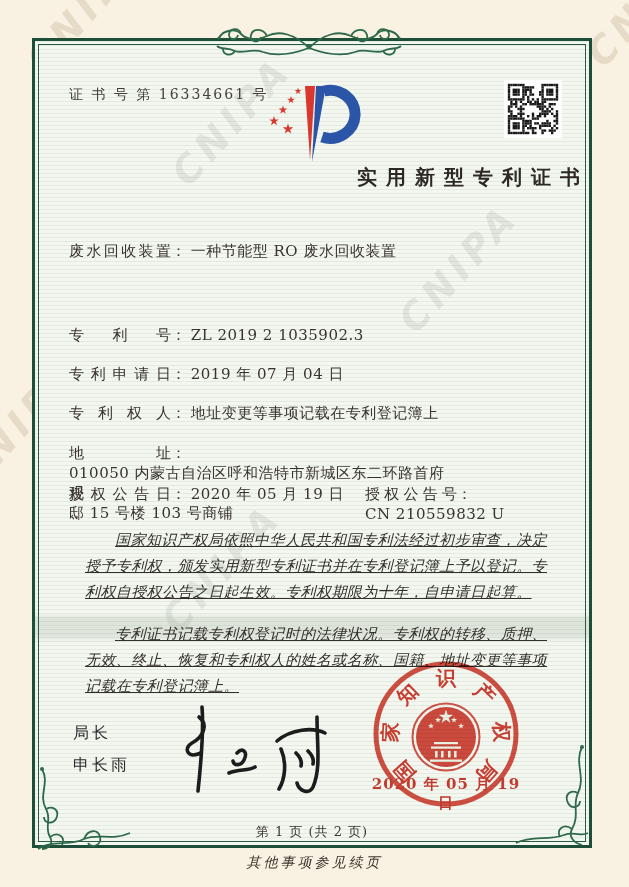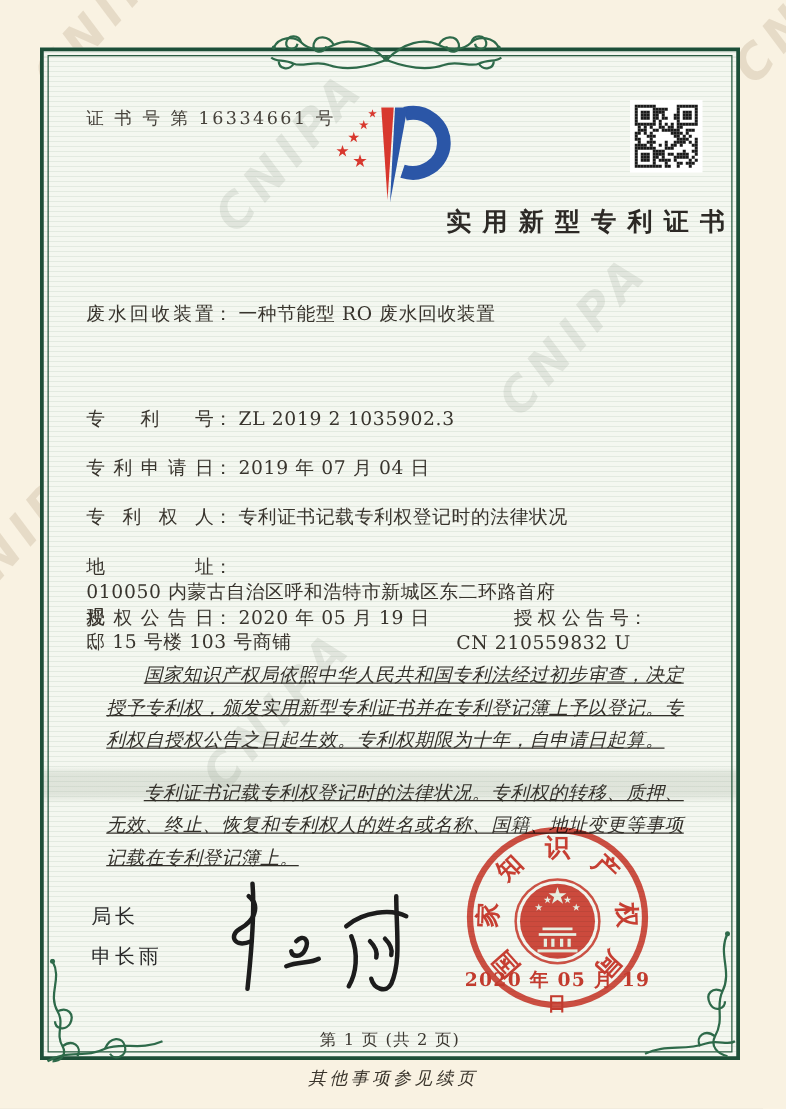--- a/index.html
+++ b/index.html
@@ -18,21 +18,21 @@
           #f4f7f0;}
   .cert::before{content:"";position:absolute;inset:3px;border:1px solid #2a5c42;pointer-events:none;}
   .cert-no{position:absolute;left:34px;top:45px;font-size:14px;letter-spacing:2px;color:#45413a;}
   .logo{position:absolute;left:227px;top:43px;width:100px;height:80px;}
   .qr{position:absolute;left:469px;top:39px;width:58px;height:58px;background:#fff;padding:0;}
   .title{position:absolute;left:0;right:0;top:123px;text-align:right;font-size:20px;
          font-weight:700;letter-spacing:9px;color:#2c2925;}
   .frow{position:absolute;left:34px;right:26px;font-size:15px;line-height:20px;}
   .flabel{display:inline-block;width:102px;text-align:justify;text-align-last:justify;
           vertical-align:top;color:#38342d;}
-  .flabel.short{width:92px;margin-left:46px;}
+  .flabel.short{width:92px;}
   .fcolon{display:inline-block;vertical-align:top;color:#38342d;}
   .fvalue{display:inline-block;vertical-align:top;letter-spacing:0.5px;color:#38342d;max-width:380px;}
   .pair2{position:absolute;left:296px;top:0;}
   .legal{position:absolute;left:34px;top:470px;width:494px;font-size:15px;line-height:26px;
          font-style:italic;letter-spacing:0.4px;color:#33302a;text-align:justify;}
   .legal p{margin:16px;text-indent:2em;text-decoration:underline;}
   .signer{position:absolute;left:38px;font-size:16px;letter-spacing:3px;color:#2b2b2b;}
   .sig{position:absolute;left:130px;top:660px;width:195px;height:98px;}
   .seal{position:absolute;left:336px;top:618px;width:150px;height:150px;mix-blend-mode:multiply;opacity:0.95;}
   .seal-date{position:absolute;left:330px;top:734px;width:162px;text-align:center;
@@ -344,21 +344,21 @@
     <div class="frow" style="top:284px">
       <span class="flabel">专 利 号</span><span class="fcolon">：</span>
       <span class="fvalue">ZL 2019 2 1035902.3</span>
     </div>
     <div class="frow" style="top:323px">
       <span class="flabel">专利申请日</span><span class="fcolon">：</span>
       <span class="fvalue">2019 年 07 月 04 日</span>
     </div>
     <div class="frow" style="top:362px">
       <span class="flabel">专 利 权 人</span><span class="fcolon">：</span>
-      <span class="fvalue">专利证书记载专利权登记时的法律状况</span>
+      <span class="fvalue">地址变更等事项记载在专利登记簿上</span>
     </div>
     <div class="frow" style="top:402px">
       <span class="flabel">地 址</span><span class="fcolon">：</span>
       <span class="fvalue"><span>010050 内蒙古自治区呼和浩特市新城区东二环路首府观</span><span style="display:block">邸 15 号楼 103 号商铺</span></span>
     </div>
     <div class="frow" style="top:443px">
       <span class="flabel">授权公告日</span><span class="fcolon">：</span>
       <span class="fvalue">2020 年 05 月 19 日</span>
       <span class="pair2">
         <span class="flabel short">授权公告号</span><span class="fcolon">：</span>

